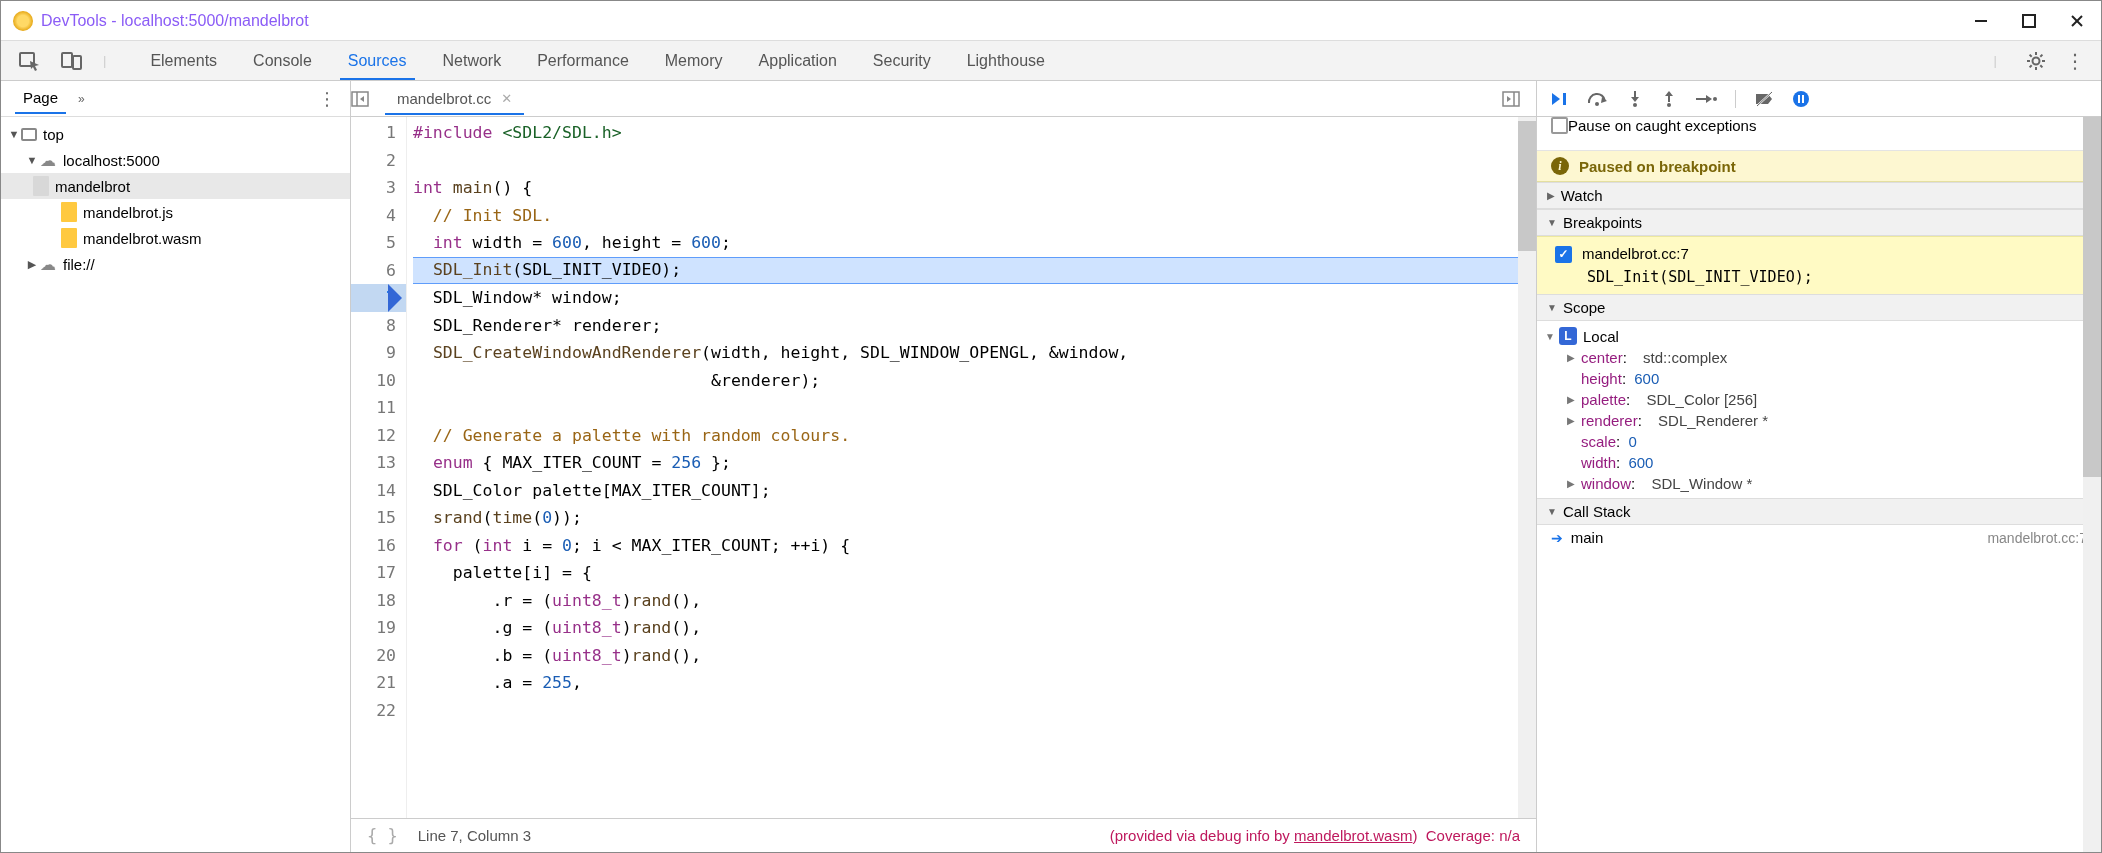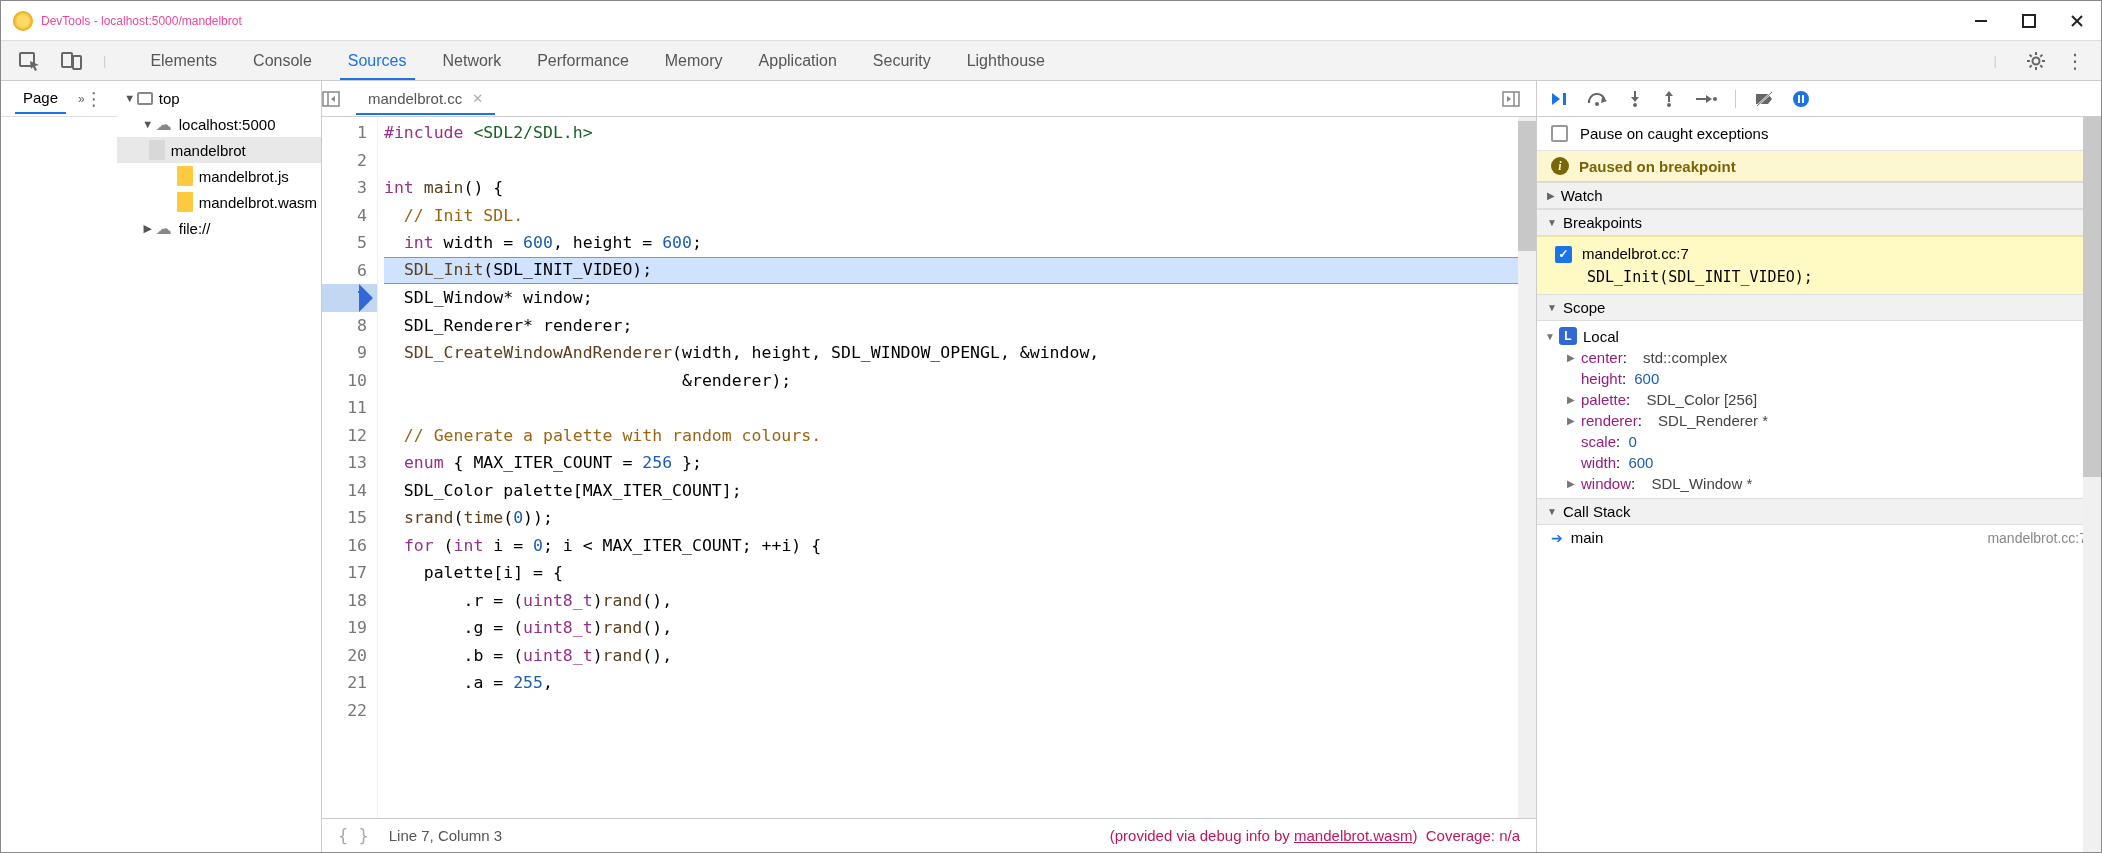--- a/index.html
+++ b/index.html
@@ -1,34 +1,34 @@
 <!DOCTYPE html>
 <html><head>
 <meta charset="utf-8">
 <style>
 * { margin: 0; padding: 0; box-sizing: border-box; }
 body { font-family: "Segoe UI", Arial, sans-serif; font-size: 13px; background: #fff; overflow: hidden; }
 .window { width: 2102px; height: 853px; border: 1px solid #888; display: flex; flex-direction: column; background: #f5f5f5; }
 .titlebar { height: 40px; background: #fff; display: flex; align-items: center; padding: 0 4px; border-bottom: 1px solid #ddd; }
 .title-icon { width: 20px; height: 20px; margin: 0 8px; background: radial-gradient(circle, #ffd966 40%, #e6a817 70%); border-radius: 50%; }
-.title-text { flex: 1; font-size: 12px; color: #ec4899; }
+.title-text { flex: 1; font-size: 16px; color: #8b5cf6; }
 .win-btns { display: flex; gap: 28px; margin-right: 10px; }
 .win-btn { width: 20px; height: 20px; display: flex; align-items: center; justify-content: center; cursor: pointer; }
 
 .tabstrip { height: 40px; background: #f3f3f3; display: flex; align-items: center; border-bottom: 1px solid #ccc; padding-left: 8px; }
 .tabstrip .tool { padding: 0 10px; color: #666; cursor: pointer; }
 .tabs-list { display: flex; align-items: center; margin-left: 16px; flex: 1; }
 .devtab { padding: 8px 18px; font-size: 16px; color: #555; cursor: pointer; position: relative; }
 .devtab.active { color: #1a73e8; }
 .devtab.active::after { content: ""; position: absolute; left: 10px; right: 10px; bottom: -2px; height: 2px; background: #1a73e8; }
 .tabstrip-right { margin-left: auto; display: flex; align-items: center; gap: 18px; padding-right: 16px; color: #666; }
 
 .main { flex: 1; display: flex; background: #fff; min-height: 0; }
 
-.panel-left { width: 321px; border-right: 1px solid #ccc; display: flex; flex-direction: row; }
+.panel-left { width: 350px; border-right: 1px solid #ccc; display: flex; flex-direction: column; }
 .panel-left-hdr { height: 36px; display: flex; align-items: center; padding: 0 14px; border-bottom: 1px solid #ddd; font-size: 15px; }
 .panel-left-hdr .nm { padding: 6px 8px; border-bottom: 2px solid #1a73e8; }
 .chev { margin-left: 12px; font-size: 12px; color: #666; }
 .panel-left-hdr .more { margin-left: auto; color: #666; font-size: 18px; }
 .tree { flex: 1; padding-top: 4px; font-size: 15px; }
 .tree-row { display: flex; align-items: center; height: 26px; cursor: pointer; }
 .tree-row.sel { background: #e8e8e8; }
 .tree-row .caret { width: 14px; text-align: center; color: #555; font-size: 11px; }
 .file-icon { width: 16px; height: 20px; background: #d8d8d8; border-radius: 1px; margin-right: 6px; position: relative; }
 .file-icon.y { background: #ffc940; }
@@ -60,21 +60,21 @@
 
 .statusbar { height: 34px; border-top: 1px solid #ccc; display: flex; align-items: center; font-size: 15px; color: #555; padding: 0 16px; gap: 20px; background: #fff; }
 .statusbar .prov { flex: 1; text-align: right; color: #be185d; }
 .statusbar .prov u { text-decoration: underline; }
 
 .panel-right { width: 565px; border-left: 1px solid #ccc; display: flex; flex-direction: column; font-size: 15px; overflow: hidden; }
 .dbg-toolbar { height: 36px; display: flex; align-items: center; gap: 18px; padding: 0 14px; border-bottom: 1px solid #ccc; }
 .dbg-toolbar .i { color: #666; cursor: pointer; }
 .dbg-toolbar .i.blue { color: #1a73e8; }
 .dbg-toolbar .sep { width: 1px; height: 18px; background: #ccc; }
-.pause-on { height: 34px; display: flex; align-items: center; padding: 0 14px; border-bottom: 1px solid #e4e4e4; gap: 12px; }
+.pause-on { height: 34px; display: flex; padding: 0 14px; border-bottom: 1px solid #e4e4e4; }
 .checkbox { width: 17px; height: 17px; border: 2px solid #999; border-radius: 2px; background: #fff; display: inline-flex; align-items: center; justify-content: center; }
 .checkbox.ck { background: #1a73e8; border-color: #1a73e8; color: #fff; font-size: 12px; font-weight: bold; }
 .paused-banner { background: #fdf7d1; padding: 6px 14px; display: flex; align-items: center; gap: 10px; border-bottom: 1px solid #e4dfa0; font-weight: 600; color: #7a6608; }
 .paused-banner .info { width: 18px; height: 18px; background: #7a6608; color: #fdf7d1; border-radius: 50%; font-weight: bold; line-height: 18px; text-align: center; font-size: 12px; font-family: serif; font-style: italic; }
 
 .section-hdr { background: #f1f1f1; border-top: 1px solid #ddd; border-bottom: 1px solid #ddd; padding: 4px 10px; display: flex; align-items: center; gap: 6px; }
 .section-hdr .tri { font-size: 10px; color: #666; }
 
 .bp-item { background: #fffac4; border-top: 1px solid #ede89f; padding: 6px 10px 6px 18px; line-height: 1.5; border-right: 4px solid #e6d742; position: relative; }
 .bp-item .row1 { display: flex; align-items: center; gap: 10px; }

